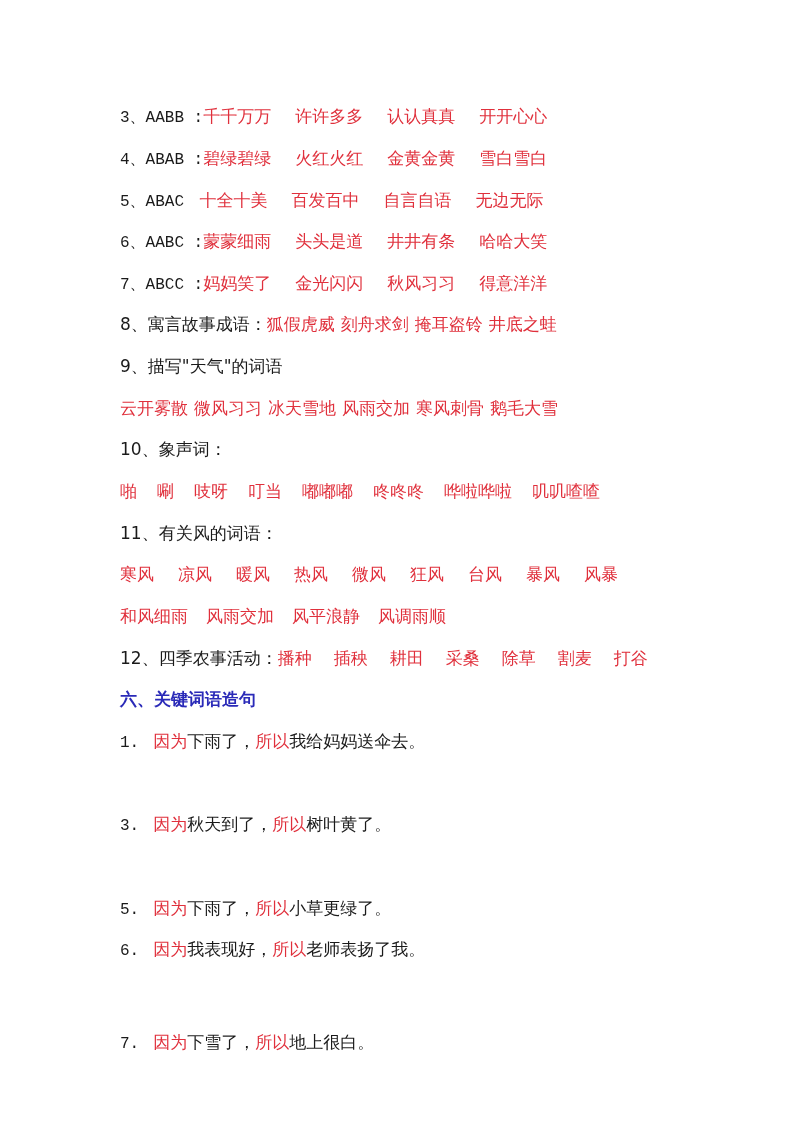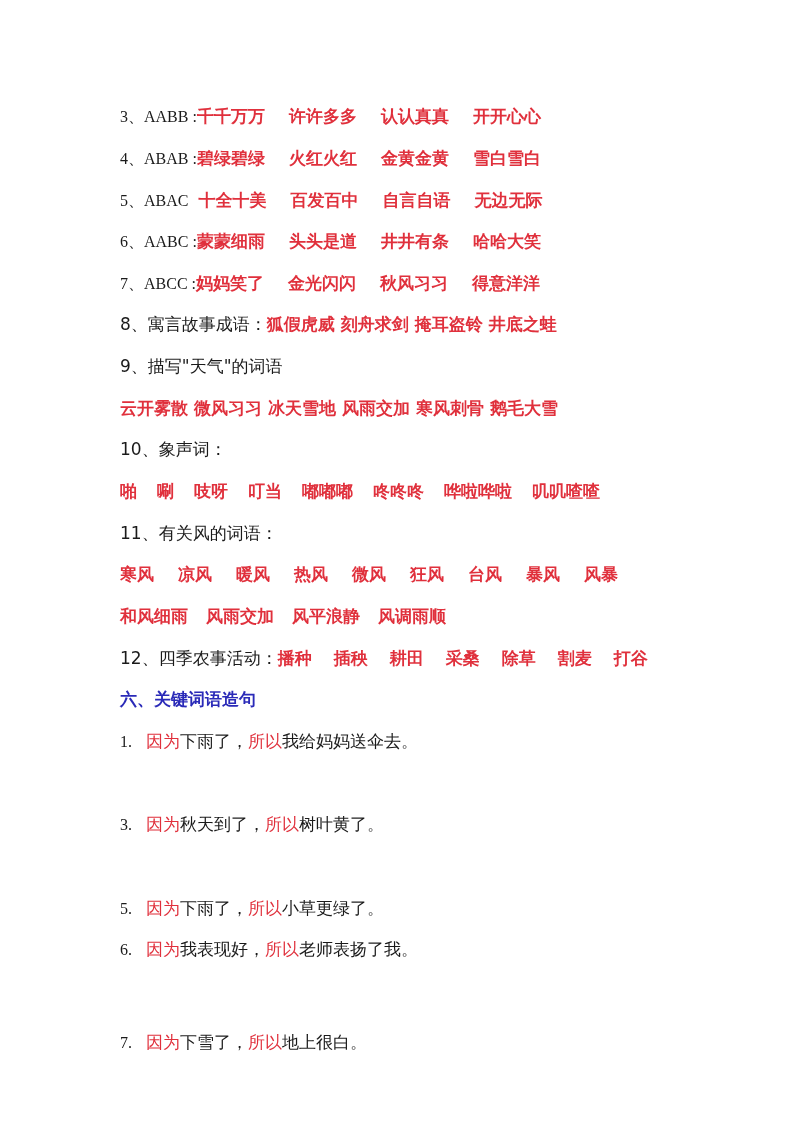--- a/index.html
+++ b/index.html
@@ -1,24 +1,24 @@
 <!DOCTYPE html>
 <html><head>
   <meta charset="utf-8">
   <style>
     html, body { margin: 0; padding: 0; background: #ffffff; }
     body { width: 793px; height: 1122px; position: relative; overflow: hidden;
       font-family: "DejaVu Sans", "Liberation Sans", sans-serif; color: #1a1a1a; }
     .page { position: absolute; left: 0; top: 0; width: 793px; height: 1122px; }
     .line { position: absolute; left: 120px; height: 24px; line-height: 24px;
       font-size: 17px; white-space: nowrap; }
-    .num { font-family: Liberation Serif, serif; font-size: 16px; color: #1a1a1a; }
+    .num { font-family: Liberation Mono, monospace; font-size: 16px; color: #1a1a1a; }
     .red { color: #e0303c; }
     .blue { color: #2a2ab8; font-weight: bold; }
-    .w { display: inline-block; font-weight: bold; }
+    .w { display: inline-block; }
     .gap { display: inline-block; }
   </style>
 </head>
 <body>
 
 <div class="page">
 
   <div class="line" style="top:104px">
     <span class="num">3、AABB :</span><span class="red w">千千万万</span><span class="gap" style="width:24px"></span><span class="red w">许许多多</span><span class="gap" style="width:24px"></span><span class="red w">认认真真</span><span class="gap" style="width:24px"></span><span class="red w">开开心心</span>
   </div>

